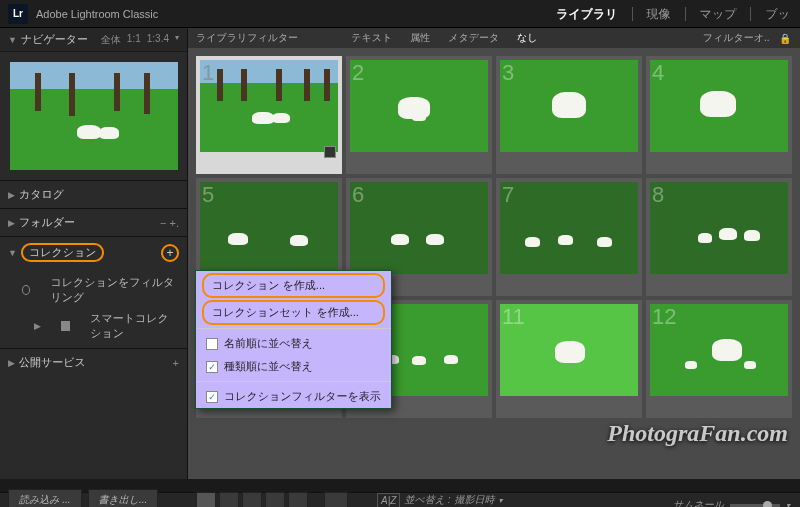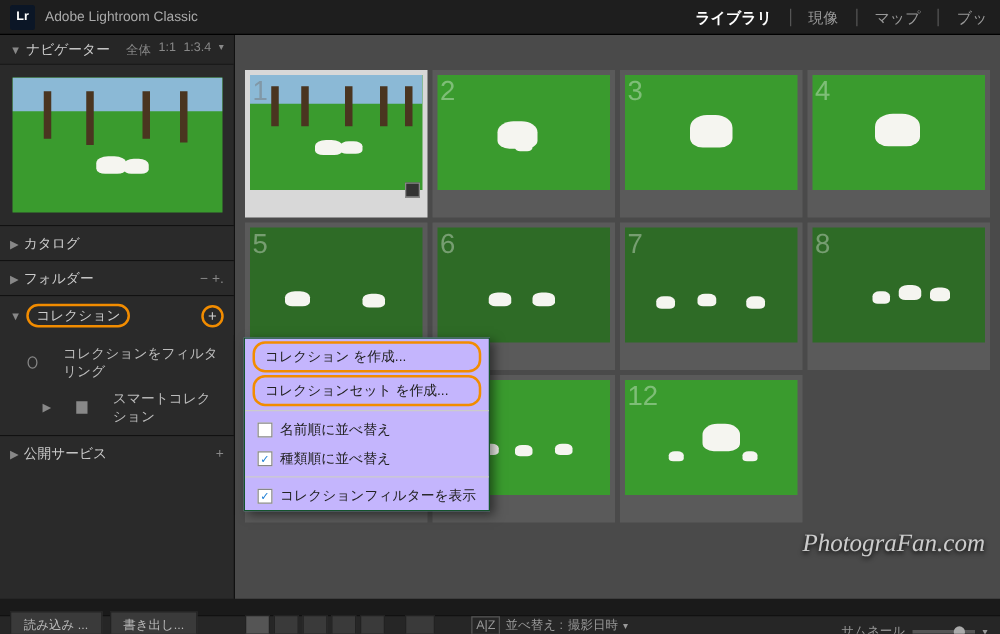--- a/index.html
+++ b/index.html
@@ -48,28 +48,28 @@
   .lamb { position:absolute; background:#f5f5f0; border-radius:40% 40% 30% 30%; }
   .tree { position:absolute; top:10%; width:6px; background:#4a3520; }
   
   .ctxmenu { position:absolute; background:#c4b5fd; color:#222; border:1px solid #14532d; box-shadow:3px 3px 8px rgba(0,0,0,.5); z-index:50; font-size:11px; min-width:180px; }
   .ctxmenu .mi { padding:5px 14px; white-space:nowrap; }
   .ctxmenu .mi.hl { border:2px solid #f28c00; border-radius:10px; margin:2px 6px; padding:3px 8px; }
   .ctxmenu hr { border:none; border-top:1px solid #ccc; margin:3px 0; }
   .ctxmenu .chk { display:flex; align-items:center; gap:6px; padding:4px 10px; }
   .ctxmenu .box { width:12px; height:12px; border:1px solid #888; display:inline-flex; align-items:center; justify-content:center; font-size:9px; color:#1e7fd6; background:#fff; }
   
-  .bottombar { position:absolute; bottom:0; left:0; right:0; height:15px; background:#262626; display:flex; align-items:center; border-top:1px solid #111; }
+  .bottombar { position:absolute; bottom:0; left:0; right:0; height:15px; background:#262626; display:flex; align-items:center; border-top:1px solid #111;font-style:italic; }
   .bb-left { width:188px; display:flex; gap:6px; padding:0 8px; }
   .bb-btn { background:#3a3a3a; border:1px solid #222; color:#bbb; font-size:10px; padding:3px 10px; }
   .bb-mid { flex:1; display:flex; align-items:center; gap:3px; padding:0 8px; }
   .vicon { width:20px; height:16px; background:#3a3a3a; border:1px solid #222; }
   .vicon.active { background:#555; }
   .bb-sort { display:flex; align-items:center; gap:4px; color:#999; font-size:10px; margin-left:26px; }
-  .watermark { position:absolute; right:0; bottom:28px; color:rgba(255,255,255,.75); font-family:Georgia,serif; font-size:20px; font-style:italic; padding:4px 12px; pointer-events:none; text-shadow:0 1px 4px #000; }
+  .watermark { position:absolute; right:0; bottom:28px; color:rgba(255,255,255,.75); font-family:Georgia,serif; font-size:24px; font-style:italic; padding:4px 12px; pointer-events:none; text-shadow:0 1px 4px #000;font-weight:bold; }
   .bb-right { display:flex; align-items:center; gap:6px; padding:0 10px; color:#999; font-size:10px;margin-top:10px; }
   .slider { width:50px; height:3px; background:#555; position:relative; }
   .slider::after { content:''; position:absolute; right:8px; top:-3px; width:9px; height:9px; background:#aaa; border-radius:50%; }
 </style>
 </head>
 <body>
 
 <div class="titlebar">
   <div class="logo">Lr</div>
   <div class="title">Adobe Lightroom Classic</div>
@@ -153,20 +153,30 @@
           <span class="t">
             <span class="disclosure">▶</span>
             <span>公開サービス</span>
           </span>
           <span style="color:#888">+</span>
         </div>
       </div>
   </div>
 
   <div class="right">
+    <div class="filterbar">
+      <span class="lbl">ライブラリフィルター</span>
+      <span class="pill">テキスト</span>
+      <span class="pill">属性</span>
+      <span class="pill">メタデータ</span>
+      <span class="pill none">なし</span>
+      <span style="flex:1"></span>
+      <span>フィルターオ..</span>
+      <span>🔒</span>
+    </div>
     <div class="grid" id="grid">
         <div class="cell sel">
           <div class="num">1</div>
           <div class="thumb grass">
             <div class="sky"></div>
             <div class="tree" style="left: 12%; height: 35%;"></div>
             <div class="tree" style="left: 30%; height: 35%;"></div>
             <div class="tree" style="left: 55%; height: 35%;"></div>
             <div class="tree" style="left: 75%; height: 35%;"></div>
             <div class="tree" style="left: 90%; height: 35%;"></div>
@@ -229,20 +239,26 @@
           <div class="thumb grass">
             <div class="lamb" style="left: 55%; top: 52%; width: 20px; height: 13px;"></div>
           </div>
         </div>
         <div class="cell">
           <div class="num">10</div>
           <div class="thumb grass">
             <div class="lamb" style="left: 25%; top: 55%; width: 14px; height: 9px;"></div>
             <div class="lamb" style="left: 45%; top: 56%; width: 14px; height: 9px;"></div>
             <div class="lamb" style="left: 68%; top: 55%; width: 14px; height: 9px;"></div>
+          </div>
+        </div>
+        <div class="cell">
+          <div class="num">11</div>
+          <div class="thumb grass" style="background: rgb(86, 196, 68);">
+            <div class="lamb" style="left: 40%; top: 40%; width: 30px; height: 22px;"></div>
           </div>
         </div>
         <div class="cell">
           <div class="num">12</div>
           <div class="thumb grass">
             <div class="lamb" style="left: 45%; top: 38%; width: 30px; height: 22px;"></div>
             <div class="lamb" style="left: 25%; top: 62%; width: 12px; height: 8px;"></div>
             <div class="lamb" style="left: 68%; top: 62%; width: 12px; height: 8px;"></div>
           </div>
         </div>

